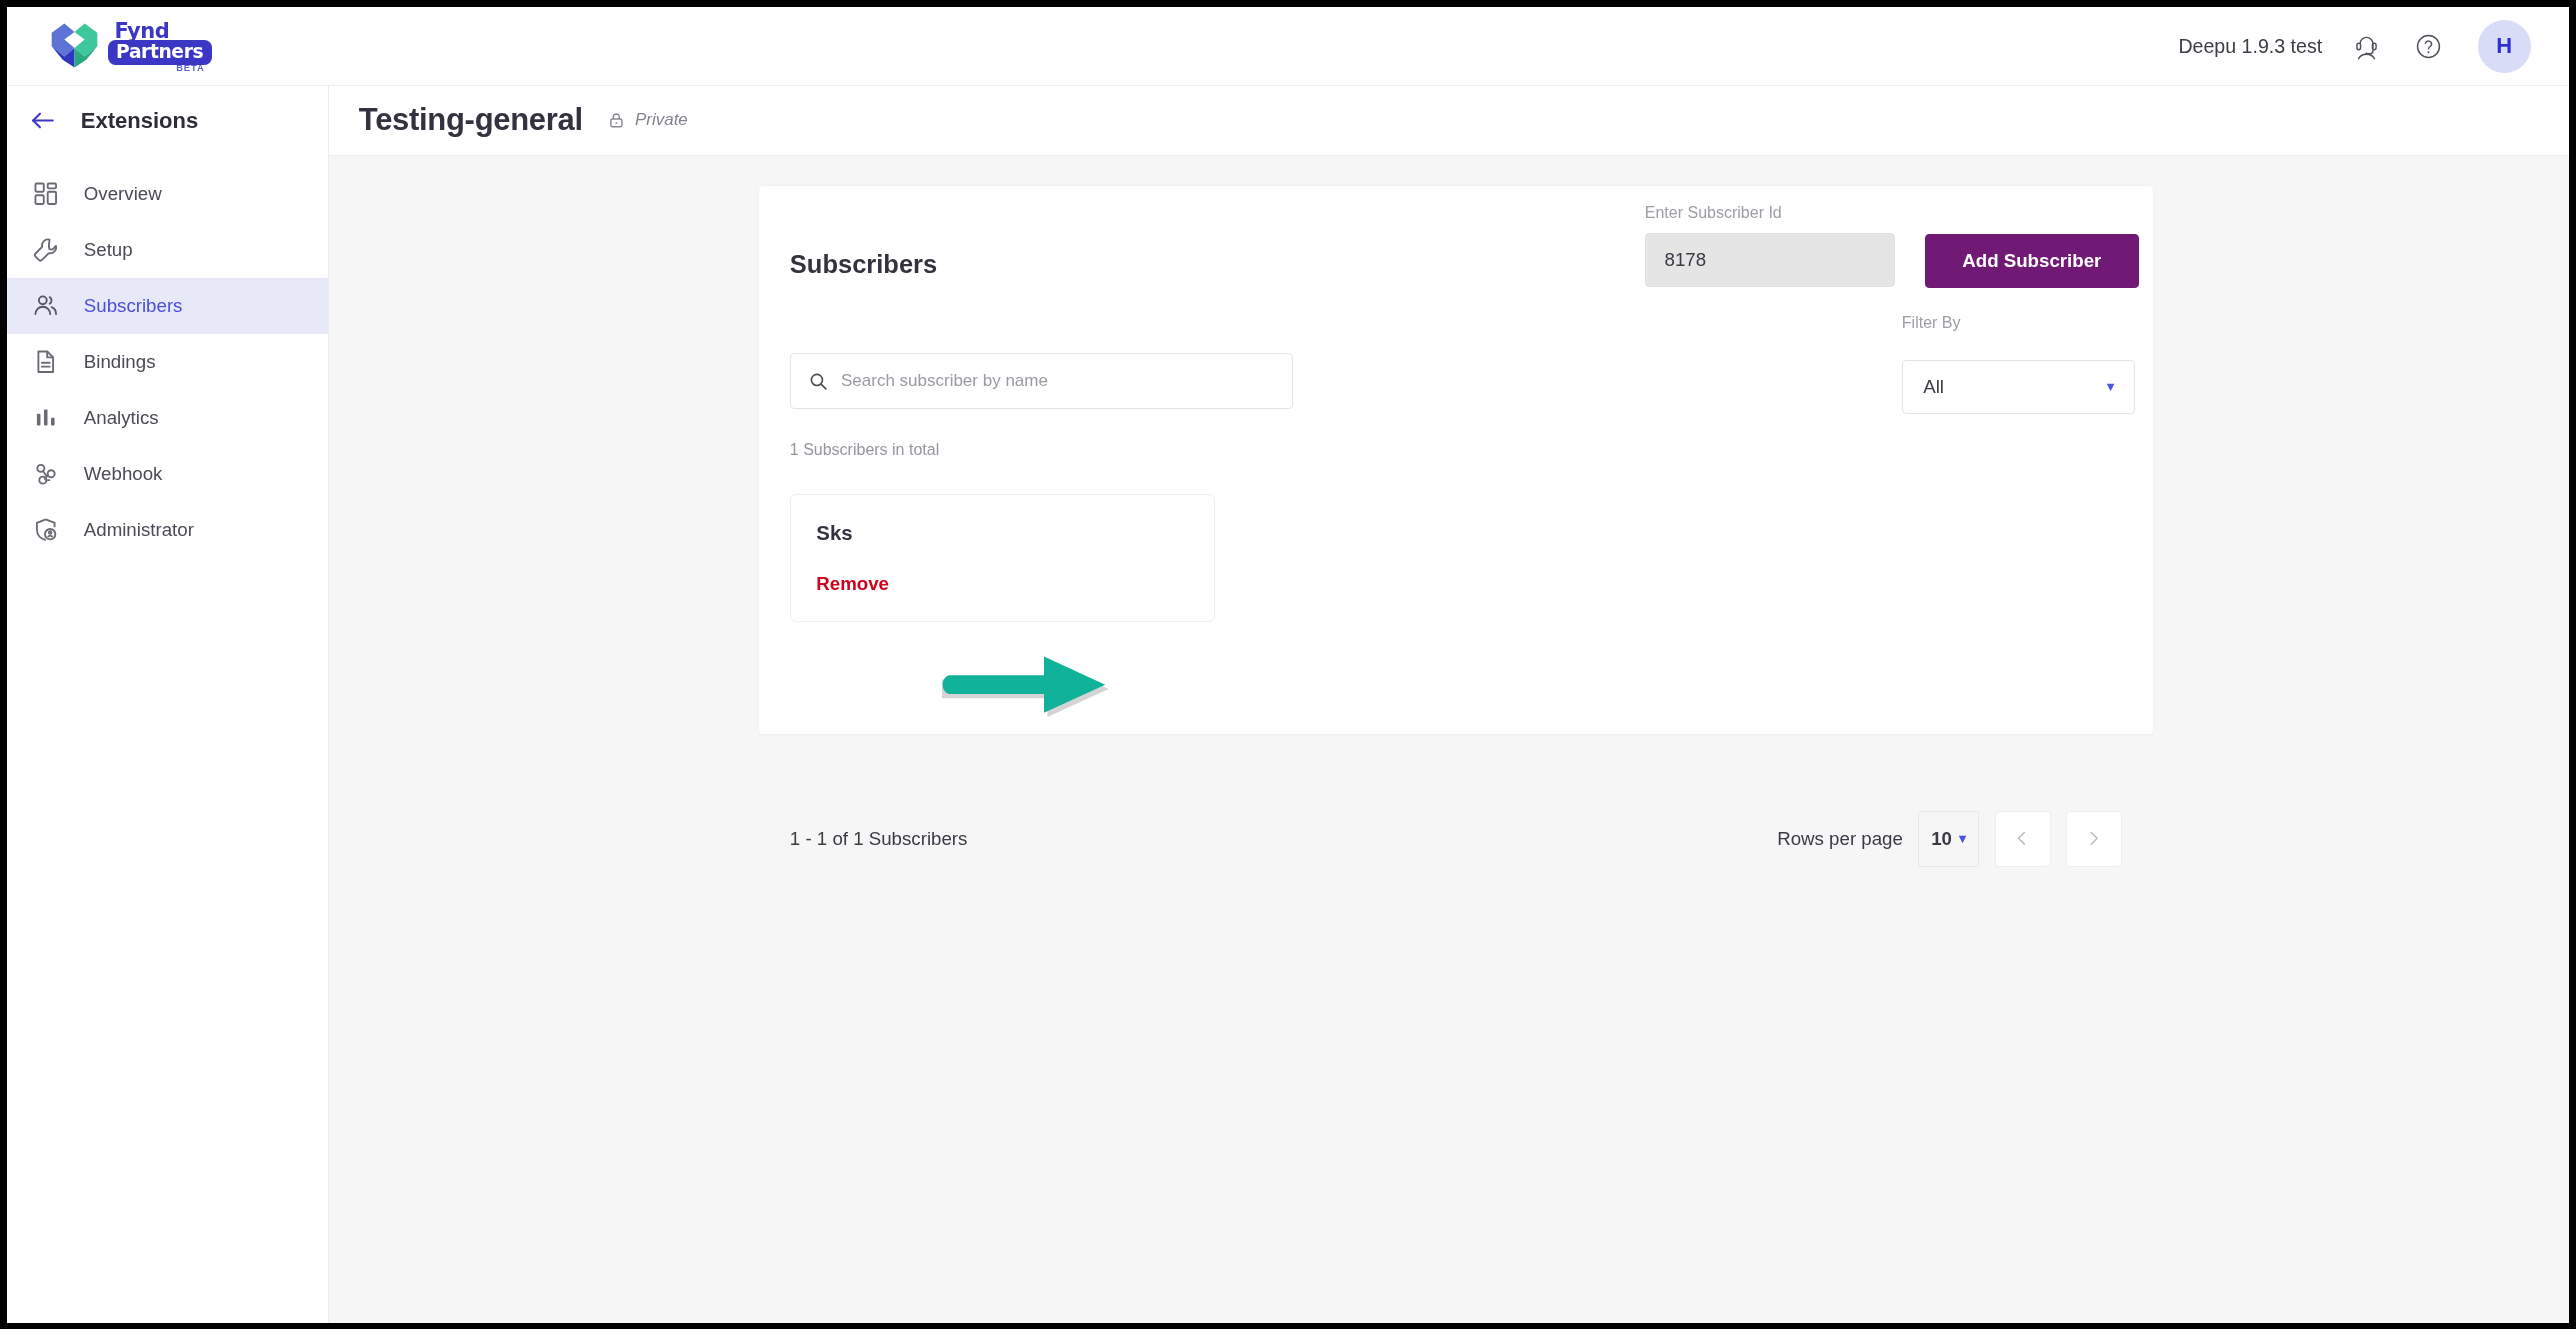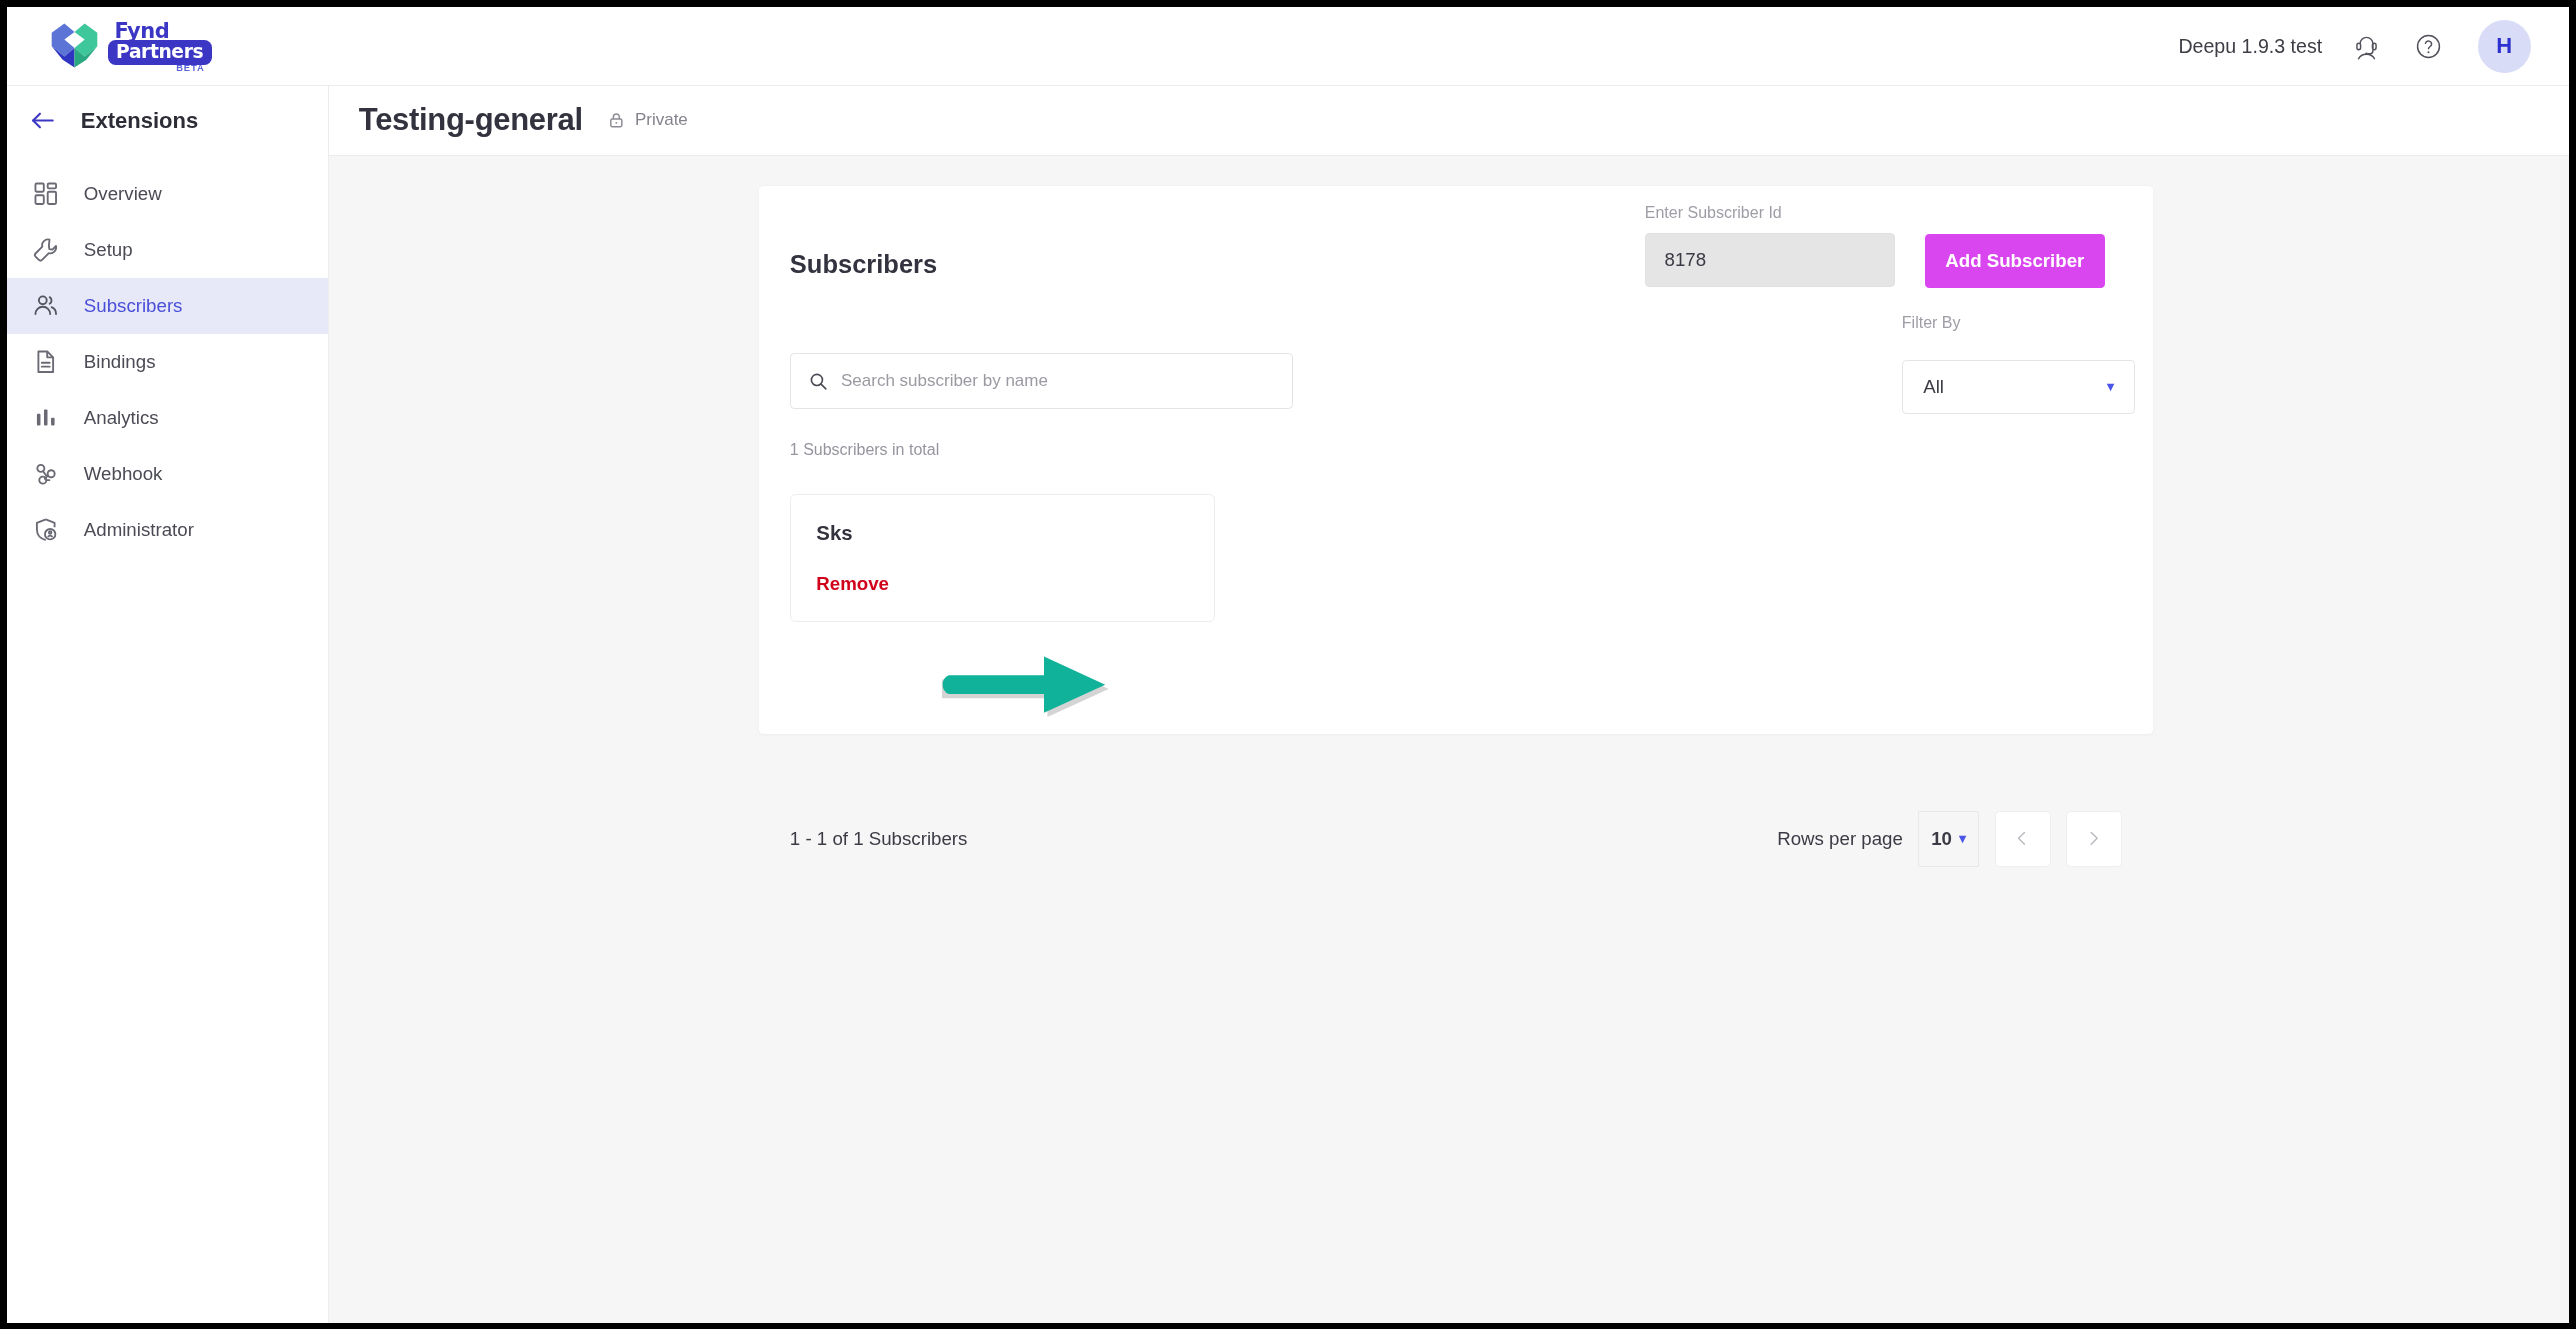--- a/index.html
+++ b/index.html
@@ -104,21 +104,21 @@
   .nav-item.active .nav-ico { color: #55555f; }
 
   
   .page-head {
     position: absolute; left: 322px; top: 79px;
     width: 2240px; height: 70px;
     background: #ffffff; border-bottom: 0.9px solid #ececee;
     display: flex; align-items: center; padding-left: 30px; gap: 24px;
   }
   .page-title { font-size: 31px; font-weight: 700; color: #33333f; letter-spacing: -0.3px; }
-  .privacy { display: flex; align-items: center; gap: 9.4px; color: #83838d; font-size: 17px; }
+  .privacy { display: flex; align-items: center; gap: 9.4px; color: #83838d; font-size: 17px; font-style: italic; }
 
   
   .main {
     position: absolute; left: 322px; top: 149px;
     width: 2240px; height: 1167px;
     background: #f6f6f7;
   }
   .card {
     position: absolute; left: 430px; top: 30px;
     width: 1394px; height: 548px;
@@ -136,22 +136,22 @@
   .sub-id-block { position: absolute; left: 886px; top: 18.7px; }
   .sub-id-input {
     margin-top: 10.2px;
     width: 250px; height: 54px;
     border: 0.9px solid #e0e0e4; border-radius: 4.3px;
     display: flex; align-items: center; padding-left: 18.7px;
     font-size: 18.7px; color: #3b3b45; background: #e5e5e5;
   }
   .add-btn {
     position: absolute; left: 1166px; top: 48px;
-    width: 180px; height: 54px;
-    background: #d946ef; color: #ffffff;
+    width: 214px; height: 54px;
+    background: #701a75; color: #ffffff;
     border: none; border-radius: 4.3px; cursor: pointer;
     font-size: 18.7px; font-weight: 700;
     font-family: "Liberation Sans", sans-serif;
     display: flex; align-items: center; justify-content: center;
   }
   .filter-by-block { position: absolute; left: 1143px; top: 128px; }
   .filter-select {
     margin-top: 28px;
     width: 233px; height: 54px;
     border: 0.9px solid #e4e4e8; border-radius: 4.3px;

